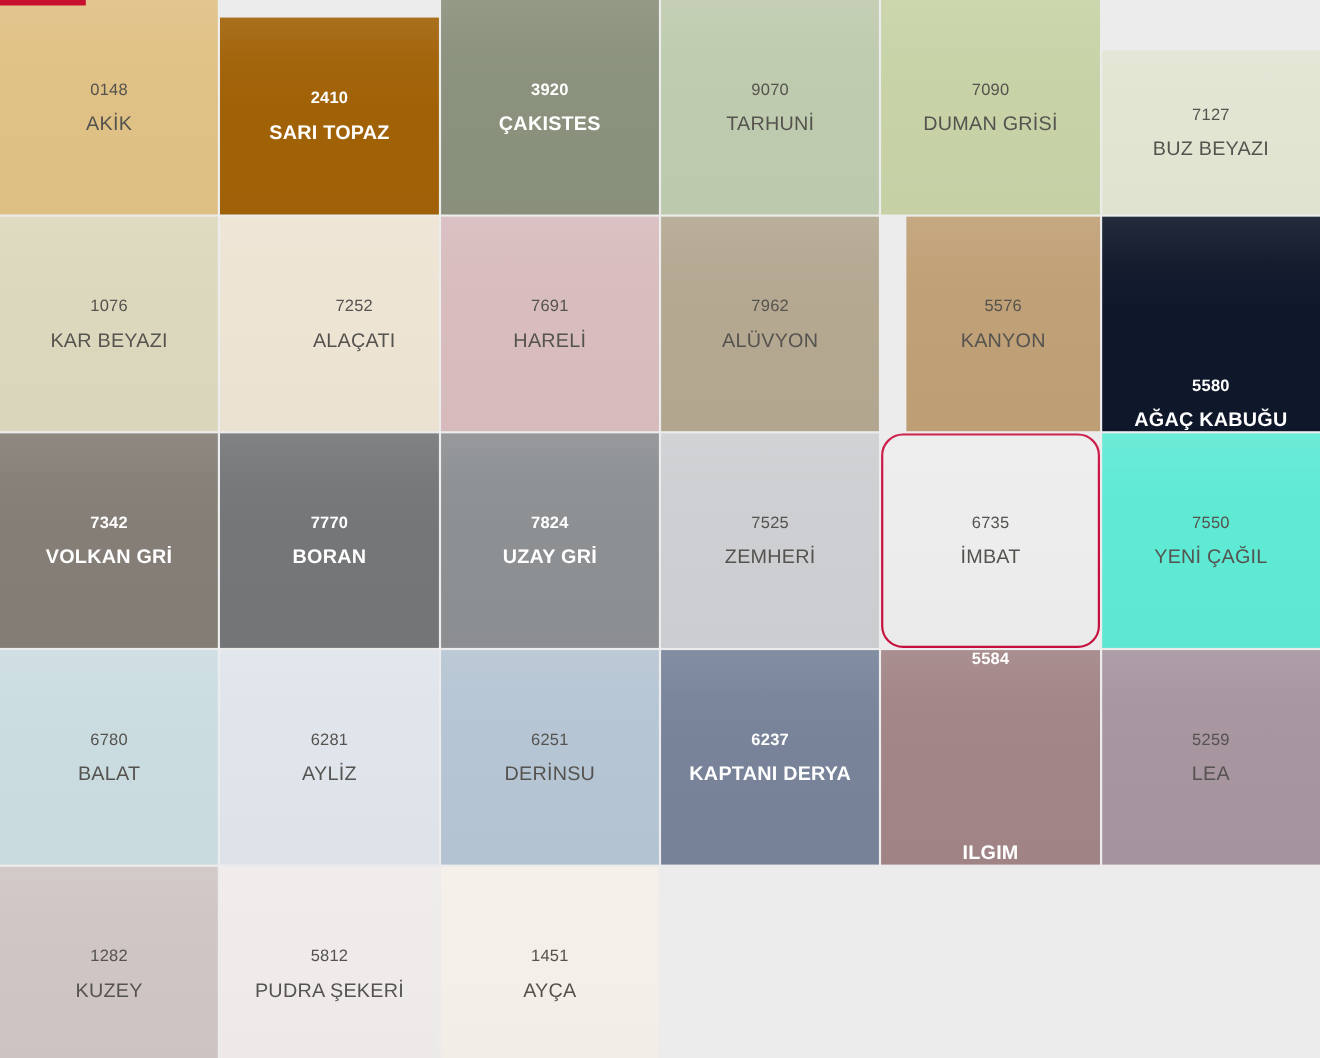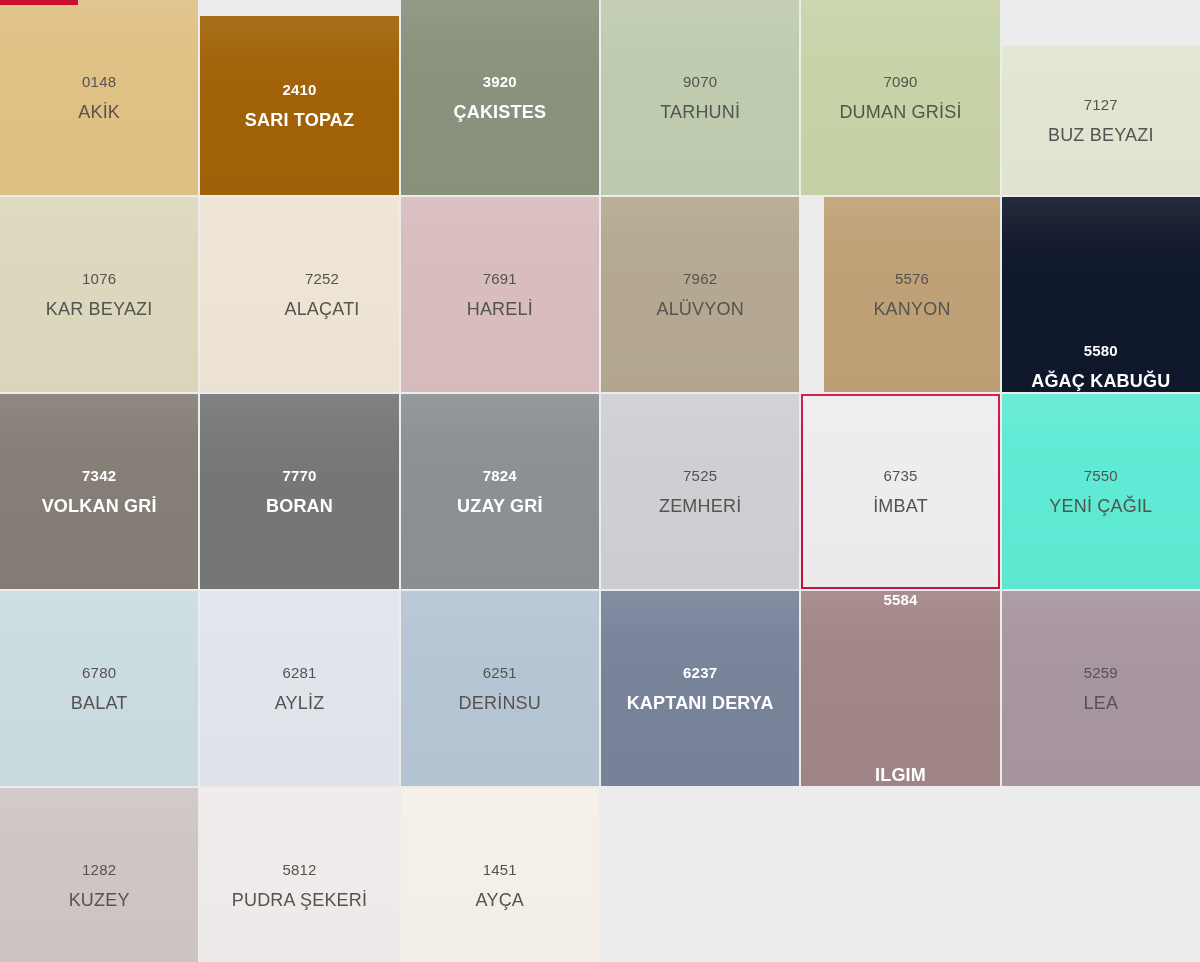--- a/index.html
+++ b/index.html
@@ -179,21 +179,21 @@
         <span class="name">BORAN</span>
       </div>
       <div class="swatch dark" style="background: rgb(141, 144, 147);">
         <span class="code">7824</span>
         <span class="name">UZAY GRİ</span>
       </div>
       <div class="swatch light" style="background: rgb(205, 207, 210);">
         <span class="code">7525</span>
         <span class="name">ZEMHERİ</span>
       </div>
-      <div class="swatch light selected" aria-selected="true" style="background: rgb(237, 237, 237); outline-color: rgb(200, 16, 63);">
+      <div class="swatch light selected" aria-selected="true" style="background: rgb(237, 237, 237); outline-color: rgb(200, 16, 63); border-radius: 20px;">
         <span class="code">6735</span>
         <span class="name">İMBAT</span>
       </div>
       <div class="swatch light" style="background: #5eead4;">
         <span class="code">7550</span>
         <span class="name">YENİ ÇAĞIL</span>
       </div>
       <div class="swatch light" style="background: rgb(203, 220, 225);">
         <span class="code">6780</span>
         <span class="name">BALAT</span>

